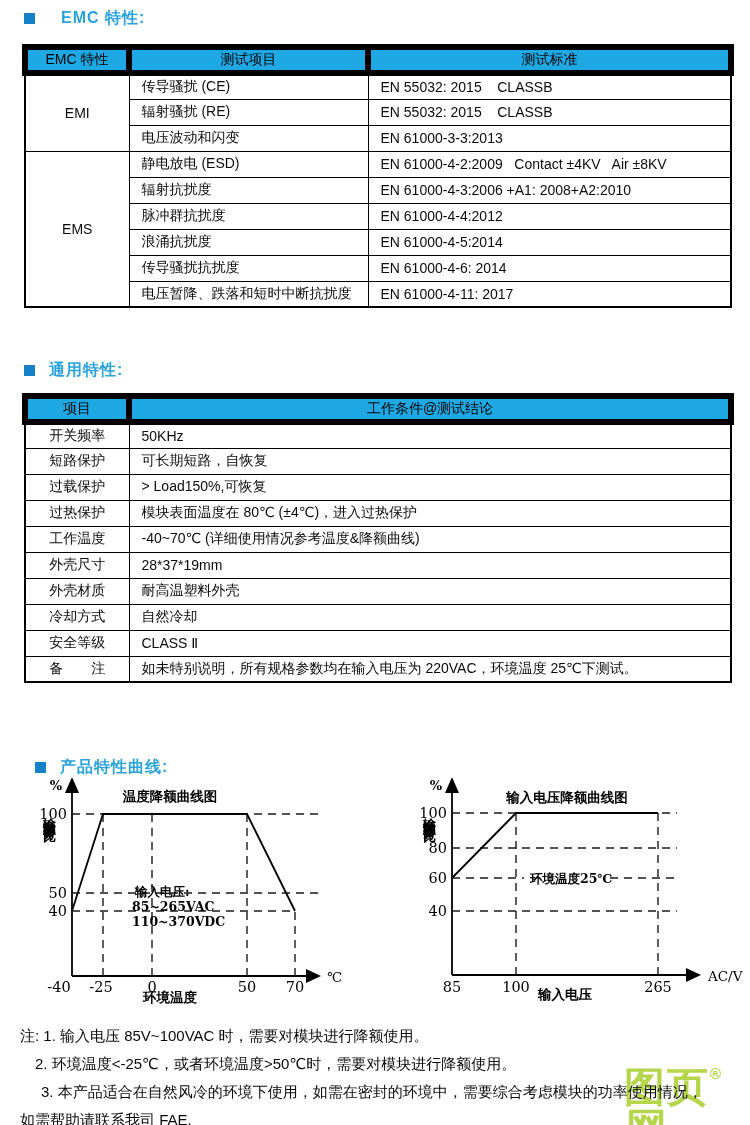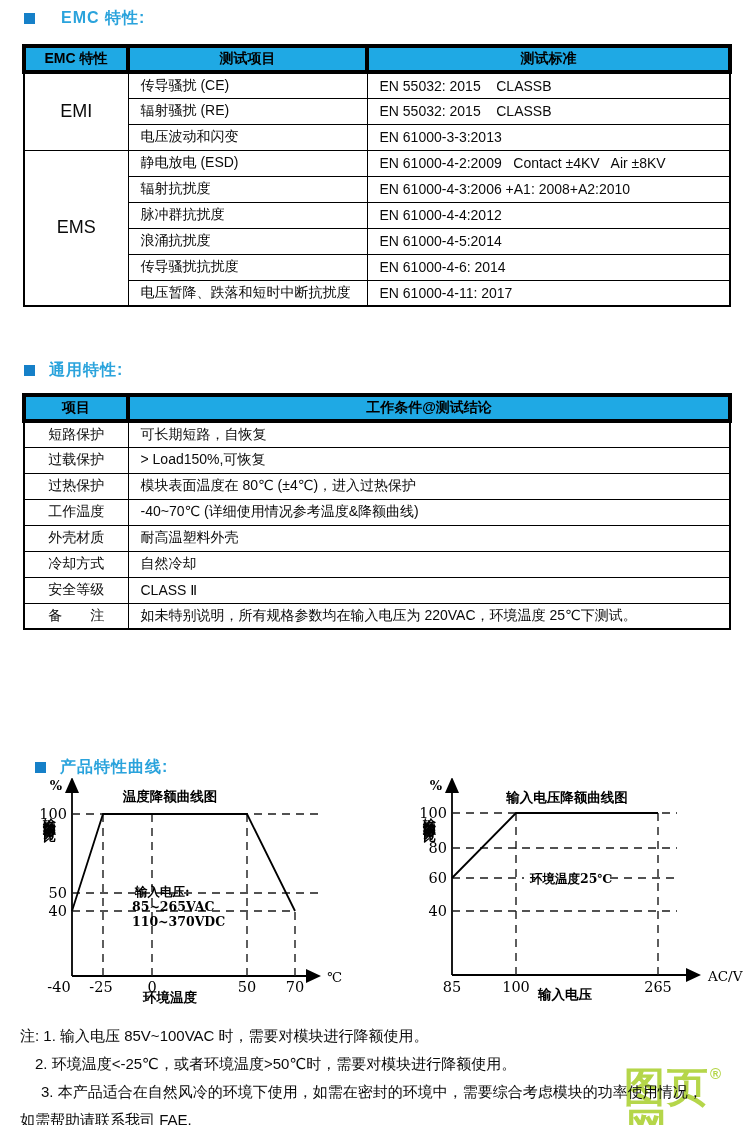--- a/index.html
+++ b/index.html
@@ -7,28 +7,28 @@
   body { font-family:"Liberation Sans","DejaVu Sans",sans-serif; color:#111; }
   .page { position:relative; width:750px; height:1125px; background:#fff; overflow:hidden; }
 
   
   .sec-heading { position:absolute; display:flex; align-items:center; gap:14px; left:24px; }
   .sec-heading .bullet { width:11px; height:11px; background:var(--heading_bullet,#1680C8); flex:0 0 auto; }
   .sec-heading .txt { font-size:16px; font-weight:700; color:var(--heading_text,#2AA3DC); letter-spacing:1px; }
 
   
   table { border-collapse:collapse; table-layout:fixed; border:2px solid #000; background:#fff; }
-  th { background:var(--table_header_bg,#1FA9E4); color:#000; font-size:14px; font-weight:700;
-       border:4px solid #000000; height:26px; text-align:center; white-space:pre; }
+  th { background:var(--table_header_bg,#1FA9E4); color:#000; font-size:14px; font-weight:400;
+       border:6px solid #000000; height:26px; text-align:center; white-space:pre; }
   td { border:1px solid #000; font-size:14px; color:#0a0a0a; white-space:pre; overflow:hidden; }
   td.lbl { text-align:center; }
   td.val { text-align:left; padding-left:12px; }
   .t1 td { height:26px; }
   .t2 td { height:26px; }
-  td.groupcell { text-align:center; font-size:18px; }
+  td.groupcell { text-align:center; font-size:14px; }
   svg text { font-family:"DejaVu Serif","Liberation Serif",serif; fill:#000; }
   .ylabel { position:absolute; writing-mode:vertical-lr; text-orientation:upright;
             font-family:"DejaVu Serif","Liberation Serif",serif; font-size:13px; font-weight:700;
             letter-spacing:2px; color:#000; line-height:16px; }
 
   
   .notes { position:absolute; left:20px; top:1022px; width:712px; font-size:15px; color:#0a0a0a; z-index:2; }
   .note-line { line-height:28px; white-space:pre; }
   .note-line.n2 { margin-left:15px; }
   .note-line.n3 { margin-left:21px; }
@@ -116,34 +116,42 @@
         <col style="width:602px">
       </colgroup>
     <thead>
       <tr>
         <th>项目</th>
         <th>工作条件@测试结论</th>
       </tr>
     </thead>
     <tbody>
       <tr>
+        <td class="lbl">开关频率</td>
+        <td class="val">50KHz</td>
+      </tr>
+      <tr>
         <td class="lbl">短路保护</td>
         <td class="val">可长期短路，自恢复</td>
       </tr>
       <tr>
         <td class="lbl">过载保护</td>
         <td class="val">&gt; Load150%,可恢复</td>
       </tr>
       <tr>
         <td class="lbl">过热保护</td>
         <td class="val">模块表面温度在 80℃ (±4℃)，进入过热保护</td>
       </tr>
       <tr>
         <td class="lbl">工作温度</td>
         <td class="val">-40~70℃ (详细使用情况参考温度&amp;降额曲线)</td>
+      </tr>
+      <tr>
+        <td class="lbl">外壳尺寸</td>
+        <td class="val">28*37*19mm</td>
       </tr>
       <tr>
         <td class="lbl">外壳材质</td>
         <td class="val">耐高温塑料外壳</td>
       </tr>
       <tr>
         <td class="lbl">冷却方式</td>
         <td class="val">自然冷却</td>
       </tr>
       <tr>

